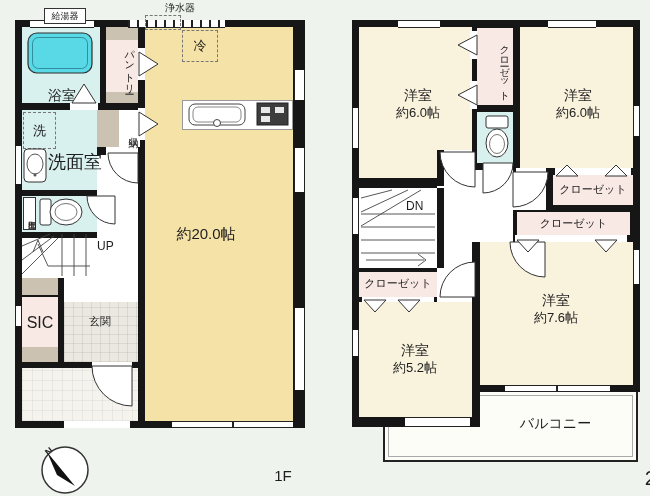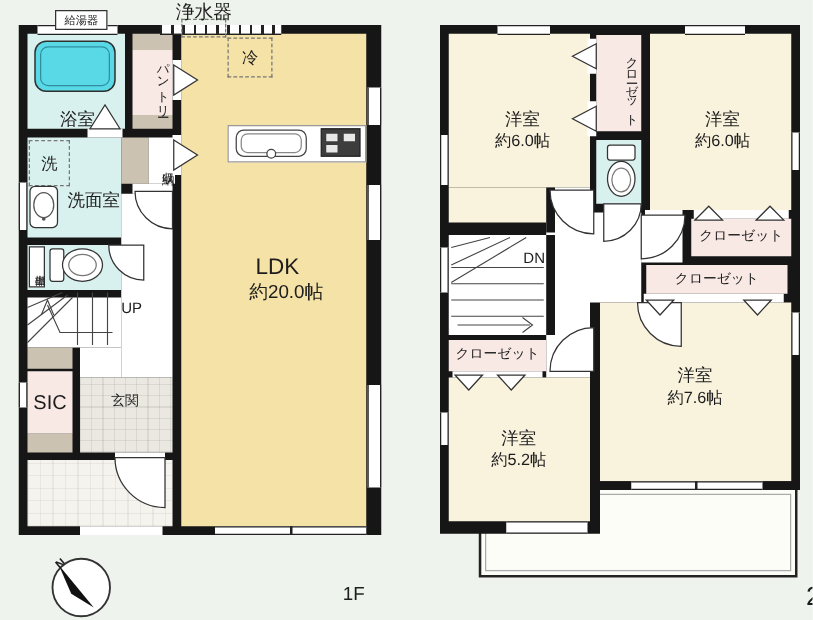--- a/index.html
+++ b/index.html
@@ -66,31 +66,30 @@
 
   <div class="fill" style="left:182px;top:100px;width:111px;height:30px;background:#fff;border:1px solid #999;box-sizing:border-box"></div>
 
   <div class="dash" style="left:23px;top:112px;width:33px;height:37px;font-size:13px">
     <span>洗</span>
     </div>
   <div class="dash" style="left:182px;top:30px;width:36px;height:32px;font-size:13px">
     <span>冷</span>
     </div>
   <div class="dash" style="left:145px;top:15px;width:36px;height:15px"></div>
-  <div class="lbl" style="left:140px;top:2px;width:46px;font-size:15px">浄水器</div>
+  <div class="lbl" style="left:157px;top:2px;width:46px;font-size:10px">浄水器</div>
   <div class="lbl" style="left:44px;top:8px;width:40px;height:14px;font-size:9px;line-height:14px;background:#fff;border:1px solid #333">給湯器</div>
 
   <div class="lbl" style="left:32px;top:88px;width:60px;font-size:14px">浴室</div>
   <div class="lbl vert" style="left:109px;top:40px;width:26px;height:52px;font-size:10px;letter-spacing:0">パントリー</div>
   <div class="lbl vert" style="left:120px;top:113px;width:19px;height:33px;font-size:10px">収納</div>
-  <div class="lbl" style="left:40px;top:153px;width:70px;font-size:14px">洗面室</div>
+  <div class="lbl" style="left:40px;top:153px;width:70px;font-size:18px">洗面室</div>
   <div class="lbl vert" style="left:23px;top:197px;width:13px;height:33px;font-size:8px;background:#fff;border:1px solid #333;box-sizing:border-box;letter-spacing:0">上部棚</div>
   <div class="lbl" style="left:97px;top:240px;width:32px;font-size:12px;text-align:left">UP</div>
-  <div class="lbl" style="left:182px;top:204px;width:80px;font-size:18px">LDK</div>
-  <div class="lbl" style="left:179px;top:226px;width:100px;font-size:15px">約20.0帖</div>
+  <div class="lbl" style="left:156px;top:226px;width:100px;font-size:15px">約20.0帖</div>
   <div class="lbl" style="left:22px;top:314px;width:36px;font-size:16px">SIC</div>
   <div class="lbl" style="left:70px;top:315px;width:60px;font-size:11px">玄関</div>
   <div class="lbl" style="left:266px;top:468px;width:34px;font-size:15px">1F</div>
 
   <div class="fill" style="left:352px;top:20px;width:288px;height:372px;background:#161616"></div>
   <div class="fill" style="left:352px;top:297px;width:128px;height:130px;background:#161616"></div>
 
   <div class="fill" style="left:359px;top:27px;width:113px;height:123px;background:#f9f2dd"></div>
   <div class="fill" style="left:359px;top:150px;width:78px;height:28px;background:#f9f2dd"></div>
   <div class="fill" style="left:437px;top:150px;width:35px;height:152px;background:#fff"></div>
@@ -131,21 +130,22 @@
   <div class="lbl" style="left:548px;top:88px;width:60px;font-size:14px">洋室</div>
   <div class="lbl" style="left:543px;top:106px;width:70px;font-size:13px">約6.0帖</div>
   <div class="lbl" style="left:526px;top:293px;width:60px;font-size:14px">洋室</div>
   <div class="lbl" style="left:521px;top:311px;width:70px;font-size:13px">約7.6帖</div>
   <div class="lbl" style="left:385px;top:343px;width:60px;font-size:14px">洋室</div>
   <div class="lbl" style="left:380px;top:361px;width:70px;font-size:13px">約5.2帖</div>
   <div class="lbl vert" style="left:480px;top:30px;width:30px;height:73px;font-size:10px;letter-spacing:0">クローゼット</div>
   <div class="lbl" style="left:553px;top:183px;width:80px;font-size:11px">クローゼット</div>
   <div class="lbl" style="left:517px;top:217px;width:113px;font-size:11px">クローゼット</div>
   <div class="lbl" style="left:359px;top:277px;width:78px;font-size:11px">クローゼット</div>
-  <div class="lbl" style="left:406px;top:200px;width:30px;font-size:12px;text-align:right">DN</div>
+  <div class="lbl" style="left:498px;top:416px;width:115px;font-size:14px">バルコニー</div>
+  <div class="lbl" style="left:406px;top:200px;width:30px;font-size:12px;text-align:left">DN</div>
   <div class="lbl" style="left:640px;top:466px;width:34px;font-size:21px">2F</div>
 
   <div class="lbl" style="left:42px;top:446px;width:14px;font-size:10px;font-weight:bold;transform:rotate(-40deg)">N</div>
 
   <svg width="650" height="496" viewBox="0 0 650 496">
 
     <g stroke="#333" stroke-width="1" fill="#fff">
       <path d="M138,153 L108,153 A30,30 0 0 0 138,183 Z"></path>
       <path d="M115,196 L115,224 A28,28 0 0 1 87,196 Z"></path>
       <path d="M132,366 L92,366 A40,40 0 0 0 132,406 Z"></path>

